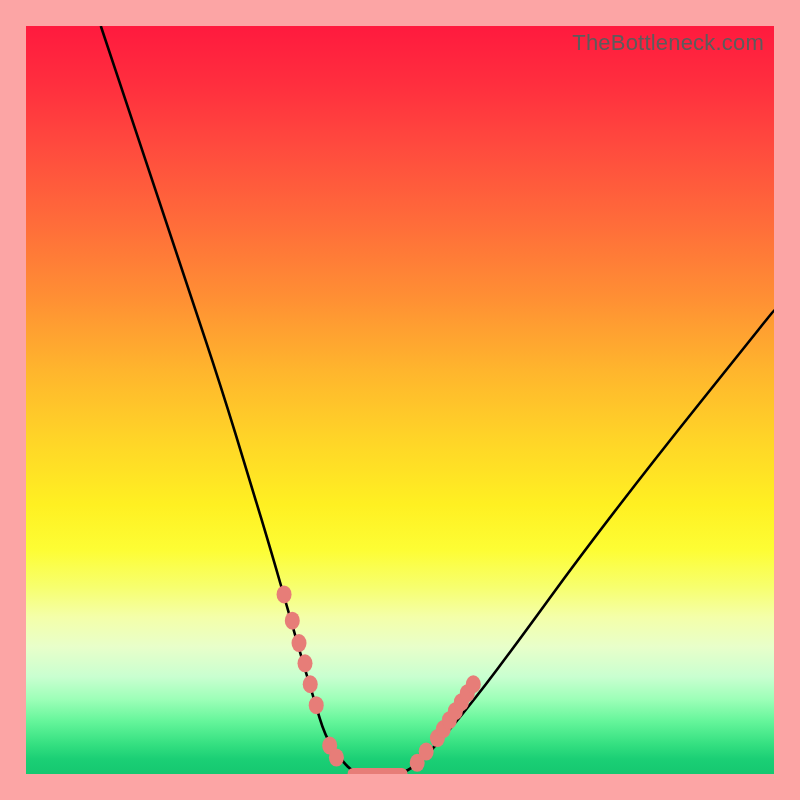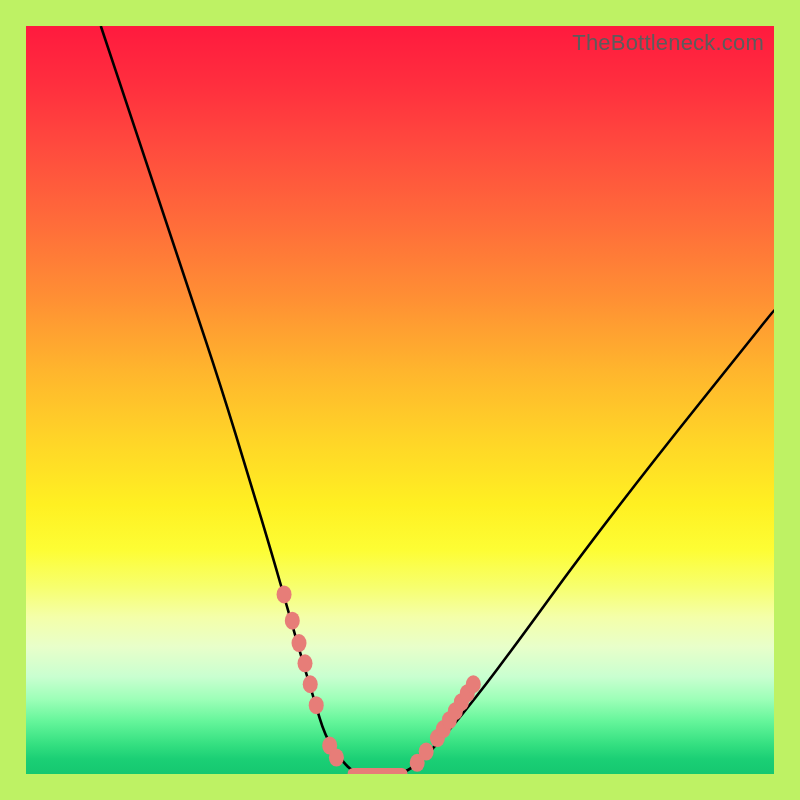--- a/index.html
+++ b/index.html
@@ -10,21 +10,21 @@
     overflow: hidden;
     background: #000;
     font-family: Arial, Helvetica, sans-serif;
   }
   .frame {
     position: absolute;
     left: 0;
     top: 0;
     width: 800px;
     height: 800px;
-    background: #bef264;
+    background: #fca5a5;
   }
   .plot {
     position: absolute;
     left: 26px;
     top: 26px;
     width: 748px;
     height: 748px;
     overflow: hidden;
   }
   .gradient {

